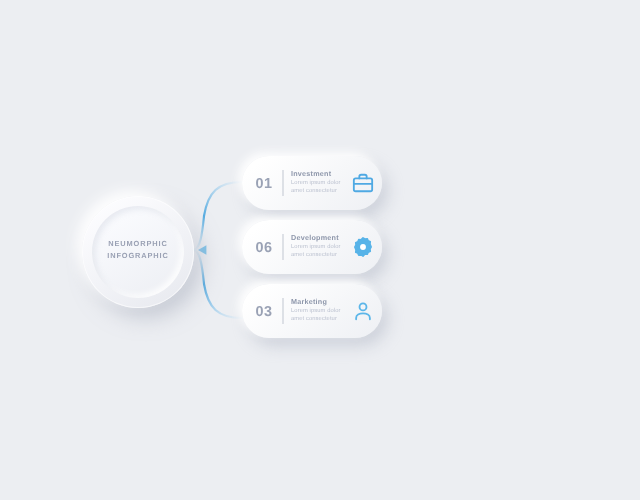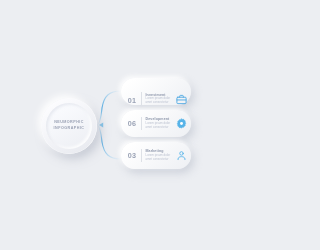--- a/index.html
+++ b/index.html
@@ -83,21 +83,21 @@
     height: 27px;
     border-radius: 14px;
     background: linear-gradient(140deg, #ffffff 12%, #eef0f4 100%);
     box-shadow:
        -2px -2px 5px rgba(255,255,255,0.95),
         3px  4px 8px rgba(163,170,186,0.42);
     display: flex;
     align-items: center;
     z-index: 5;
   }
-  #card-0 { top: 78px; align-items: flex-end; }
+  #card-0 { top: 78px; }
   #card-1 { top: 110px; }
   #card-2 { top: 142px; }
 
   .card-num {
     width: 20px;
     flex: 0 0 20px;
     text-align: center;
     font-size: 7.2px;
     font-weight: 700;
     letter-spacing: 0.3px;

